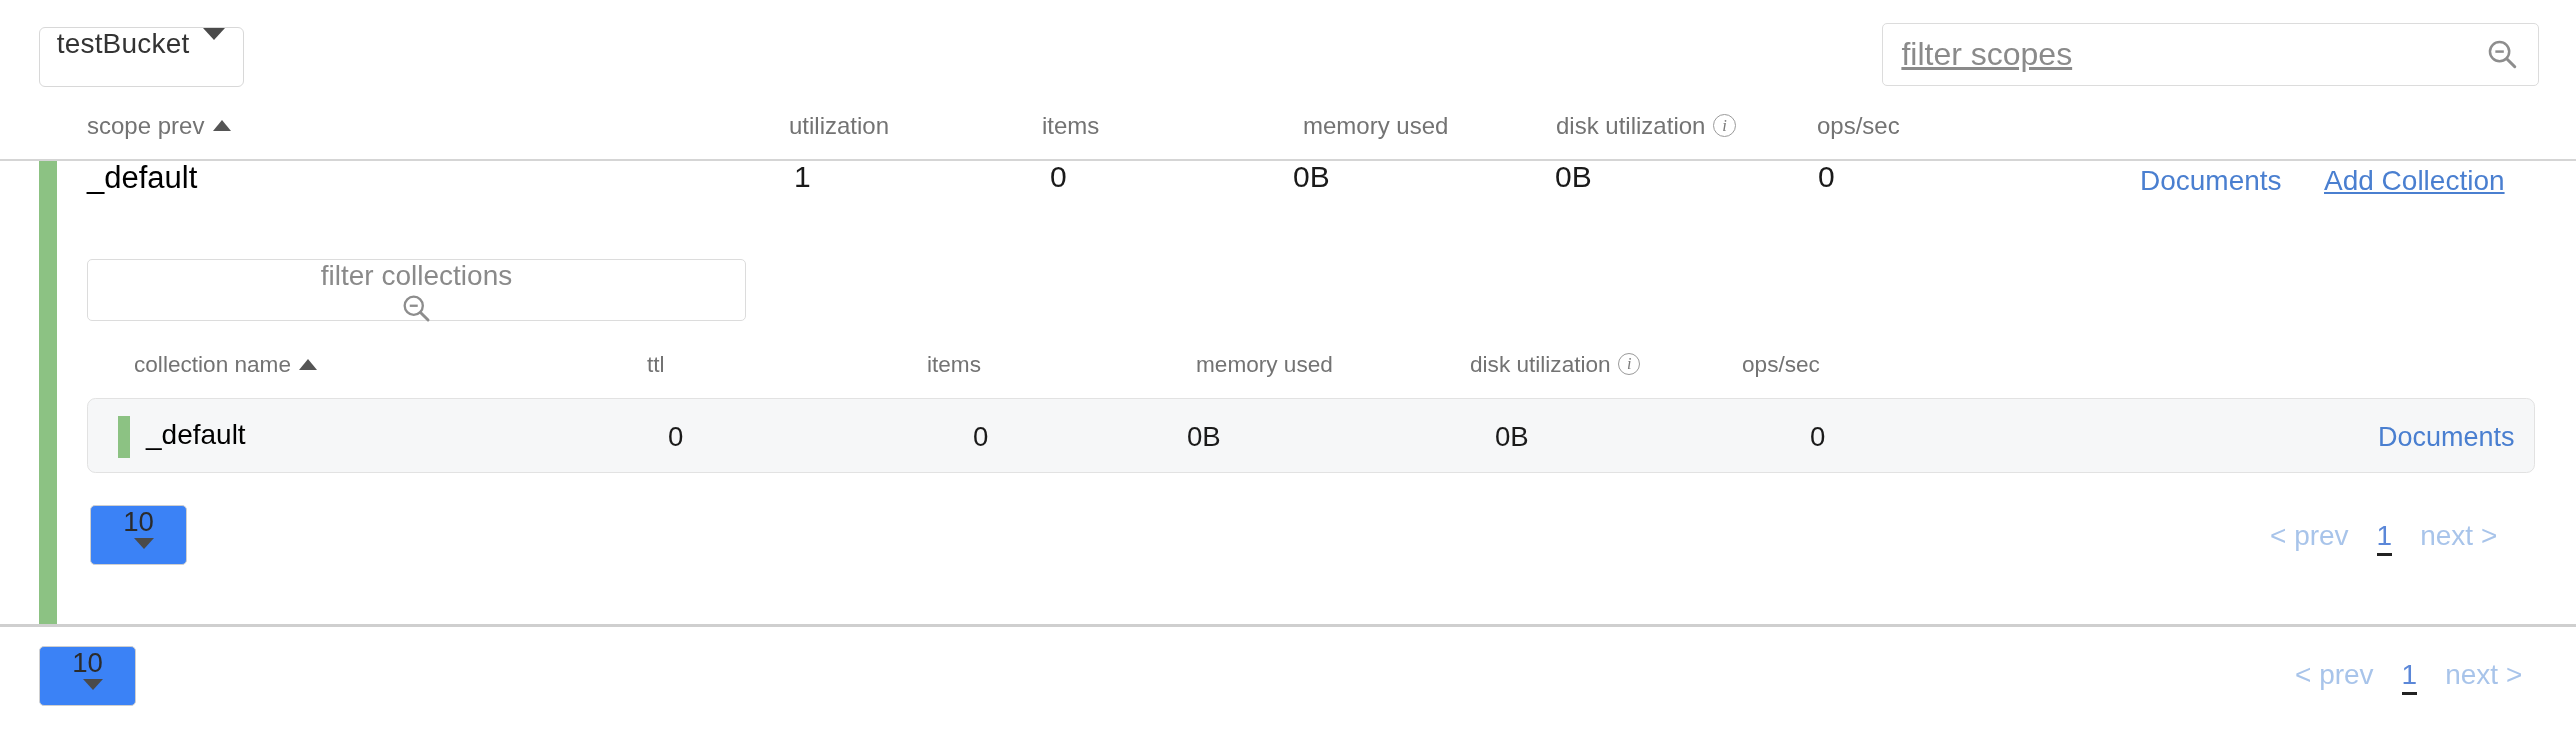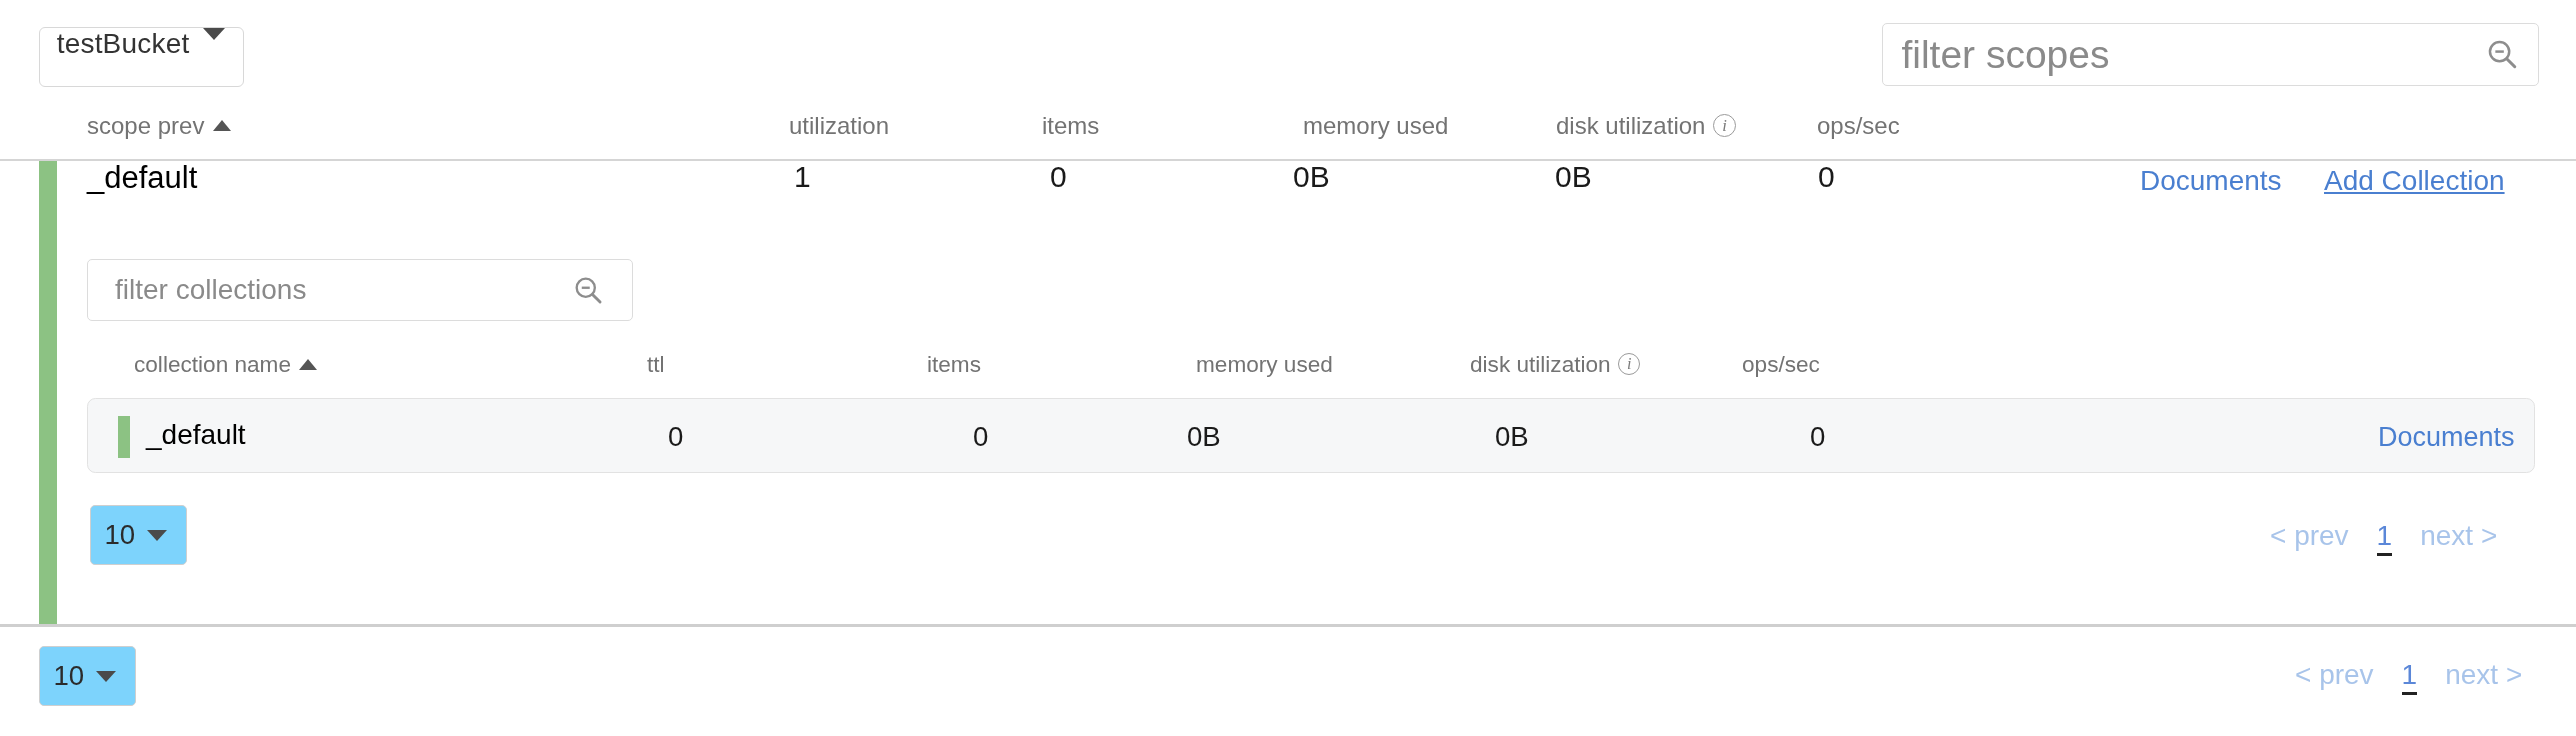--- a/index.html
+++ b/index.html
@@ -33,22 +33,22 @@
   }
 
   .scope-filter {
     position: absolute; left: 1882px; top: 23.4px;
     width: 657px; height: 63px;
     border: 1.7px solid #dcdcdc; border-radius: 5px;
     background: #fff;
     display: flex; align-items: center; padding: 0 18.4px;
   }
   .scope-filter .ph {
-    font-size: 39px; color: #8a8a8a; flex: 1;
-    white-space: nowrap; overflow: hidden;
+    font-size: 32px; color: #8a8a8a; flex: 1;
+    white-space: nowrap; overflow: hidden; text-decoration: underline;
   }
 
   .mag { flex: 0 0 auto; display:block; }
 
   
   .scope-head {
     position: absolute; left: 0; top: 105px; width: 2576px; height: 47px;
   }
   .scope-head .cell {
     position: absolute; font-size: 24px; color: #737373; white-space: nowrap;
@@ -85,23 +85,23 @@
   .scope-row { position: absolute; left: 0; top: 160px; width: 2576px; height: 60px; }
   .scope-row .cell { position: absolute; font-size: 30px; color: #1a1a1a; white-space: nowrap; }
   .scope-row .name { font-size: 31px; color: #000; }
   .link {
     position: absolute; font-size: 28px; color: #4a7fd0; cursor: pointer; white-space: nowrap;
   }
 
   
   .coll-filter {
     position: absolute; left: 87px; top: 259px;
-    width: 546px; height: 62px;
+    width: 659px; height: 62px;
     border: 1.7px solid #dcdcdc; border-radius: 5px;
-    background: #fff; display: flex; align-items: center; padding: 0 27px;
+    background: #fff; display: flex; align-items: center; padding: 0 1px; flex-direction: column;
   }
   .coll-filter .ph { font-size: 28px; color: #8a8a8a; flex: 1; white-space: nowrap; }
 
   
   .coll-head { position: absolute; left: 0; top: 347px; width: 2576px; height: 38px; }
   .coll-head .cell { position: absolute; font-size: 22.6px; color: #737373; white-space: nowrap; }
 
   .coll-table {
     position: absolute; left: 87px; top: 398px;
     width: 2448px; height: 75px;
@@ -114,22 +114,23 @@
   }
   .coll-row .cell { position: absolute; font-size: 27.6px; color: #1a1a1a; white-space: nowrap; }
   .coll-row .name { font-size: 28px; color: #000; }
   .coll-row .doclink { position: absolute; font-size: 27px; color: #4a7fd0; cursor: pointer; }
 
   
   .pagesize {
     position: absolute;
     width: 97px; height: 60px;
     border: 1.7px solid #cfcfcf; border-radius: 5px;
-    background: #7dd3fc; display: flex; align-items: center; padding: 0 13.4px;
+    background: #3b82f6; display: flex; align-items: center; padding: 0 13.4px;
     cursor: pointer;
+    flex-direction: column;
   }
   .pagesize .val { font-size: 27.6px; color: #2b2b2b; }
   .pagesize .caret {
     width: 0; height: 0; margin-left: 11.7px;
     border-left: 10px solid transparent;
     border-right: 10px solid transparent;
     border-top: 11.7px solid #4a4a4a;
   }
 
   .pager { position: absolute; display: flex; align-items: baseline; margin-left: 8px; }

